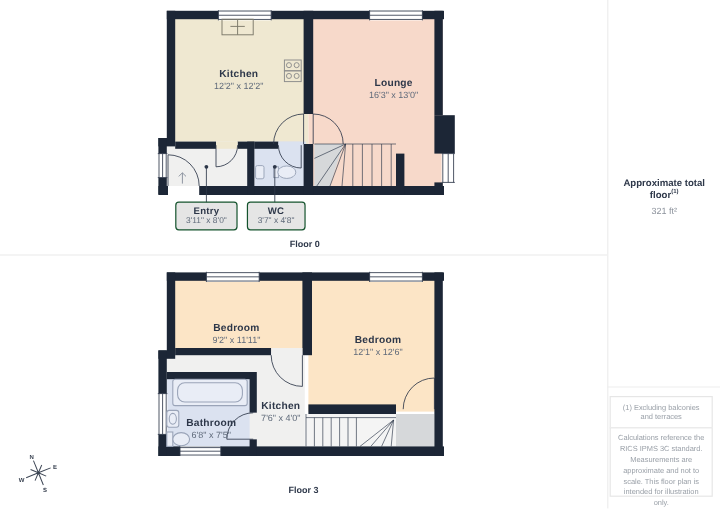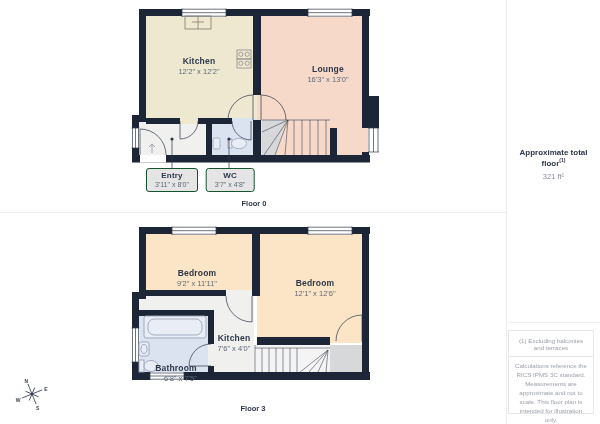--- a/index.html
+++ b/index.html
@@ -297,21 +297,21 @@
     <div class="room-dims">9'2" x 11'11"</div>
   </div>
   <div class="room-label" style="left:315px;top:288px;">
     <div class="room-name">Bedroom</div>
     <div class="room-dims">12'1" x 12'6"</div>
   </div>
   <div class="room-label" style="left:234px;top:343px;">
     <div class="room-name">Kitchen</div>
     <div class="room-dims">7'6" x 4'0"</div>
   </div>
-  <div class="room-label" style="left:176px;top:373px;text-align:right;">
+  <div class="room-label" style="left:176px;top:357px;">
     <div class="room-name">Bathroom</div>
     <div class="room-dims">6'8" x 7'5"</div>
   </div>
   <div class="floor-label" style="left:253px;top:404px;">Floor 3</div>
 
   <svg class="plan-svg" style="left:11px;top:373px;" width="42" height="42" viewBox="0 0 42 42">
     <g transform="rotate(-22 21 21)" stroke="#3a4352" stroke-width="0.8">
       <line x1="21" y1="21" x2="21" y2="10"></line>
       <line x1="21" y1="21" x2="21" y2="32"></line>
       <line x1="21" y1="21" x2="32" y2="21"></line>

